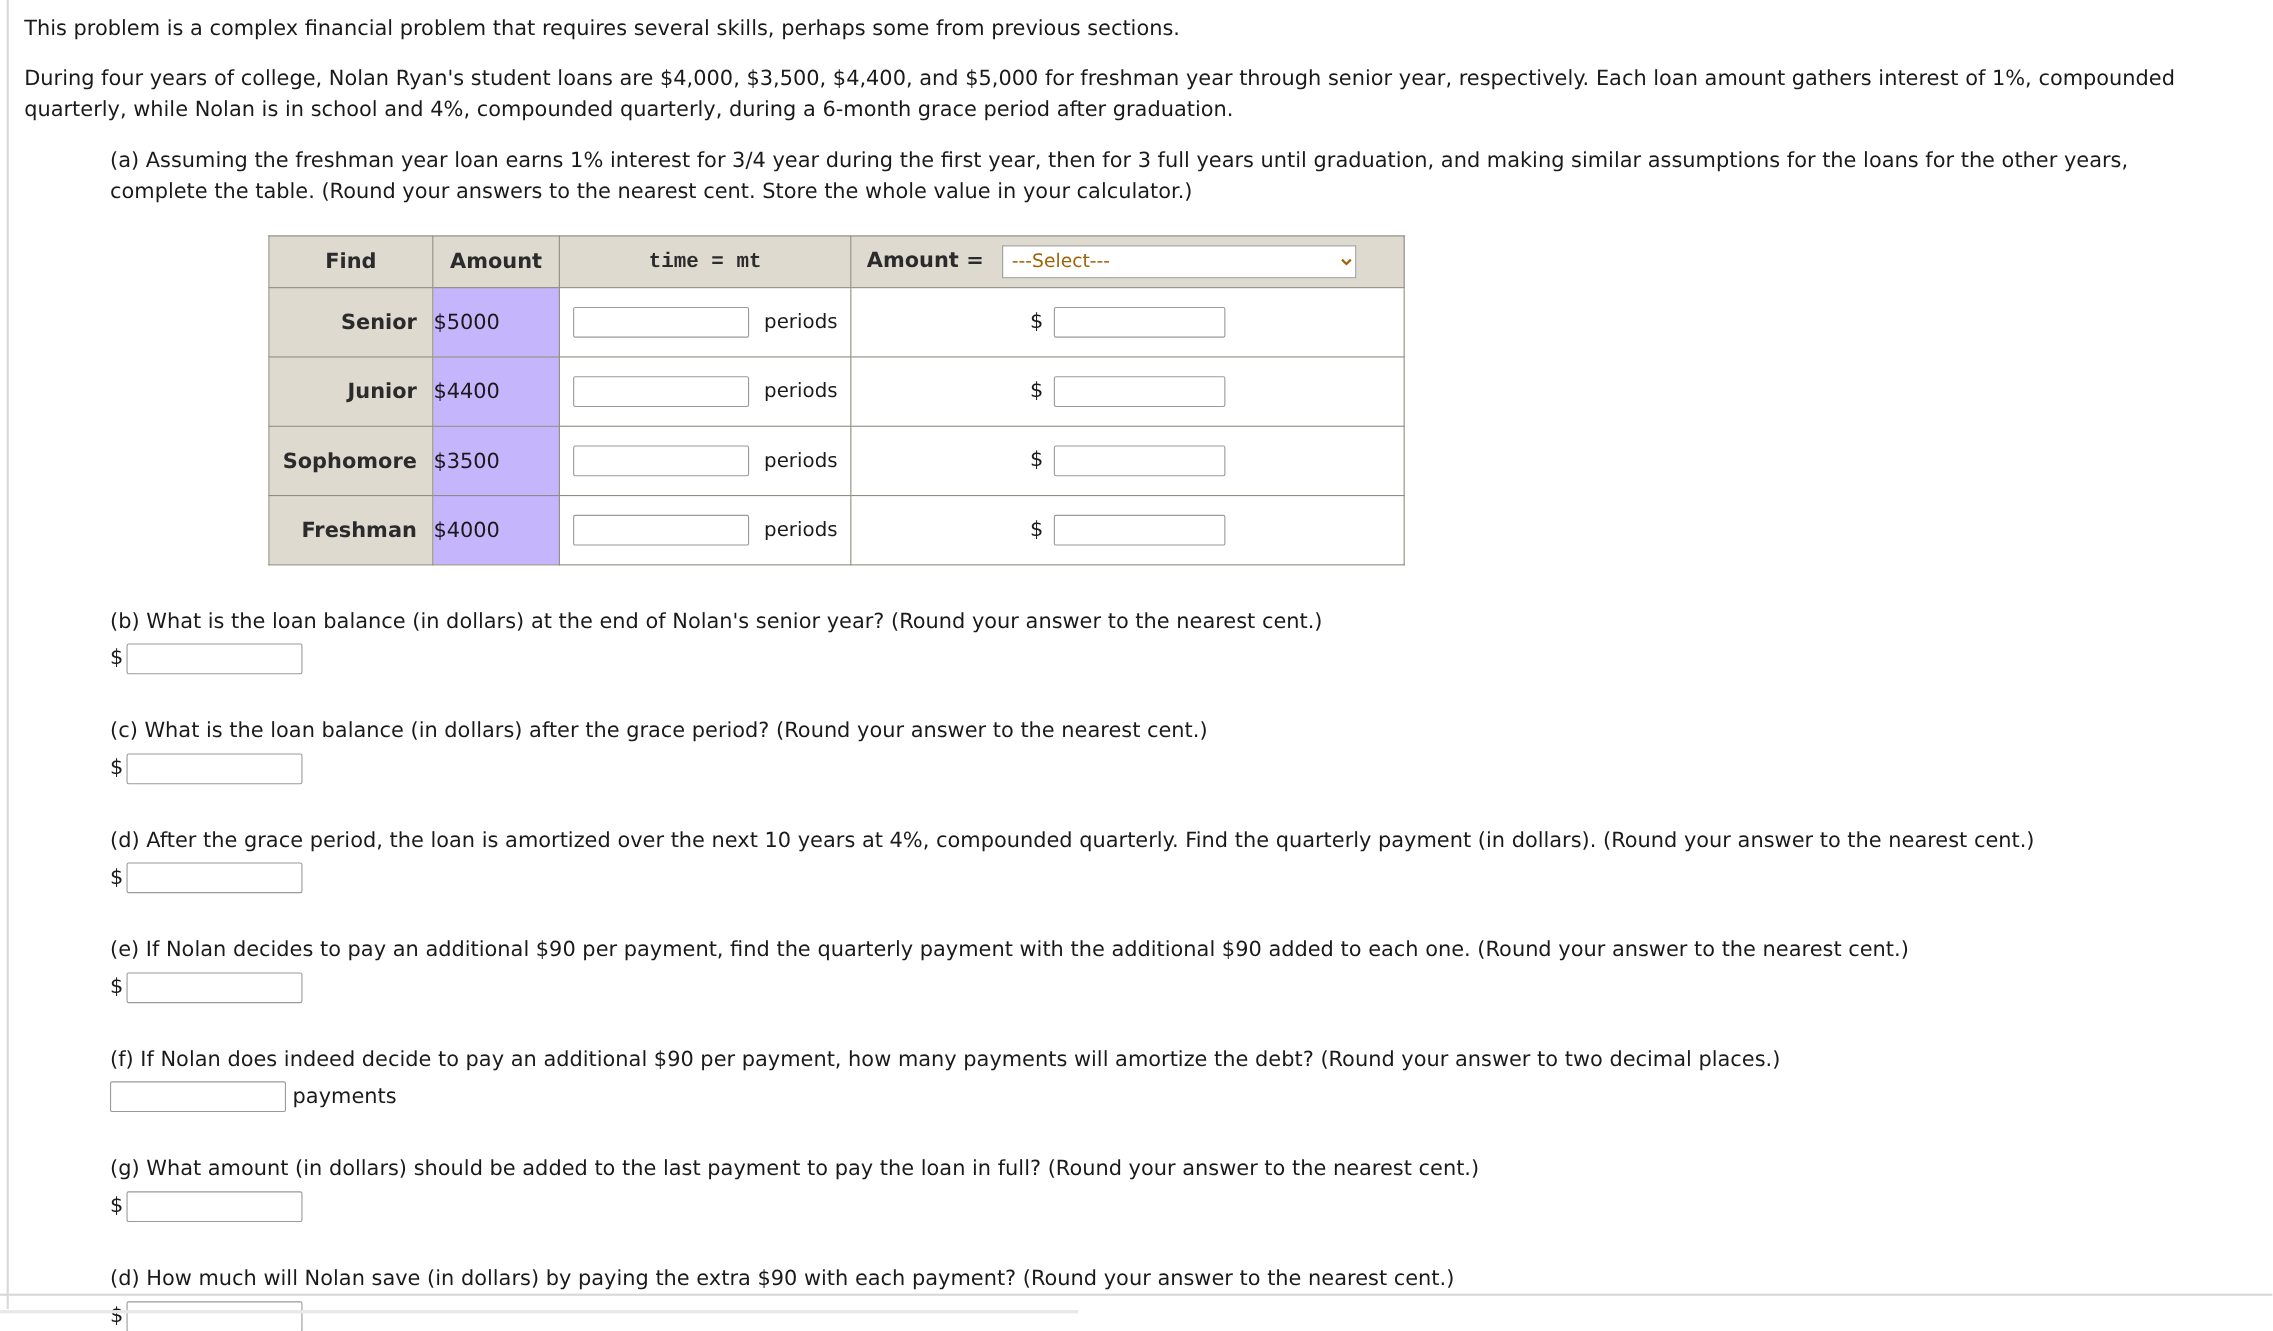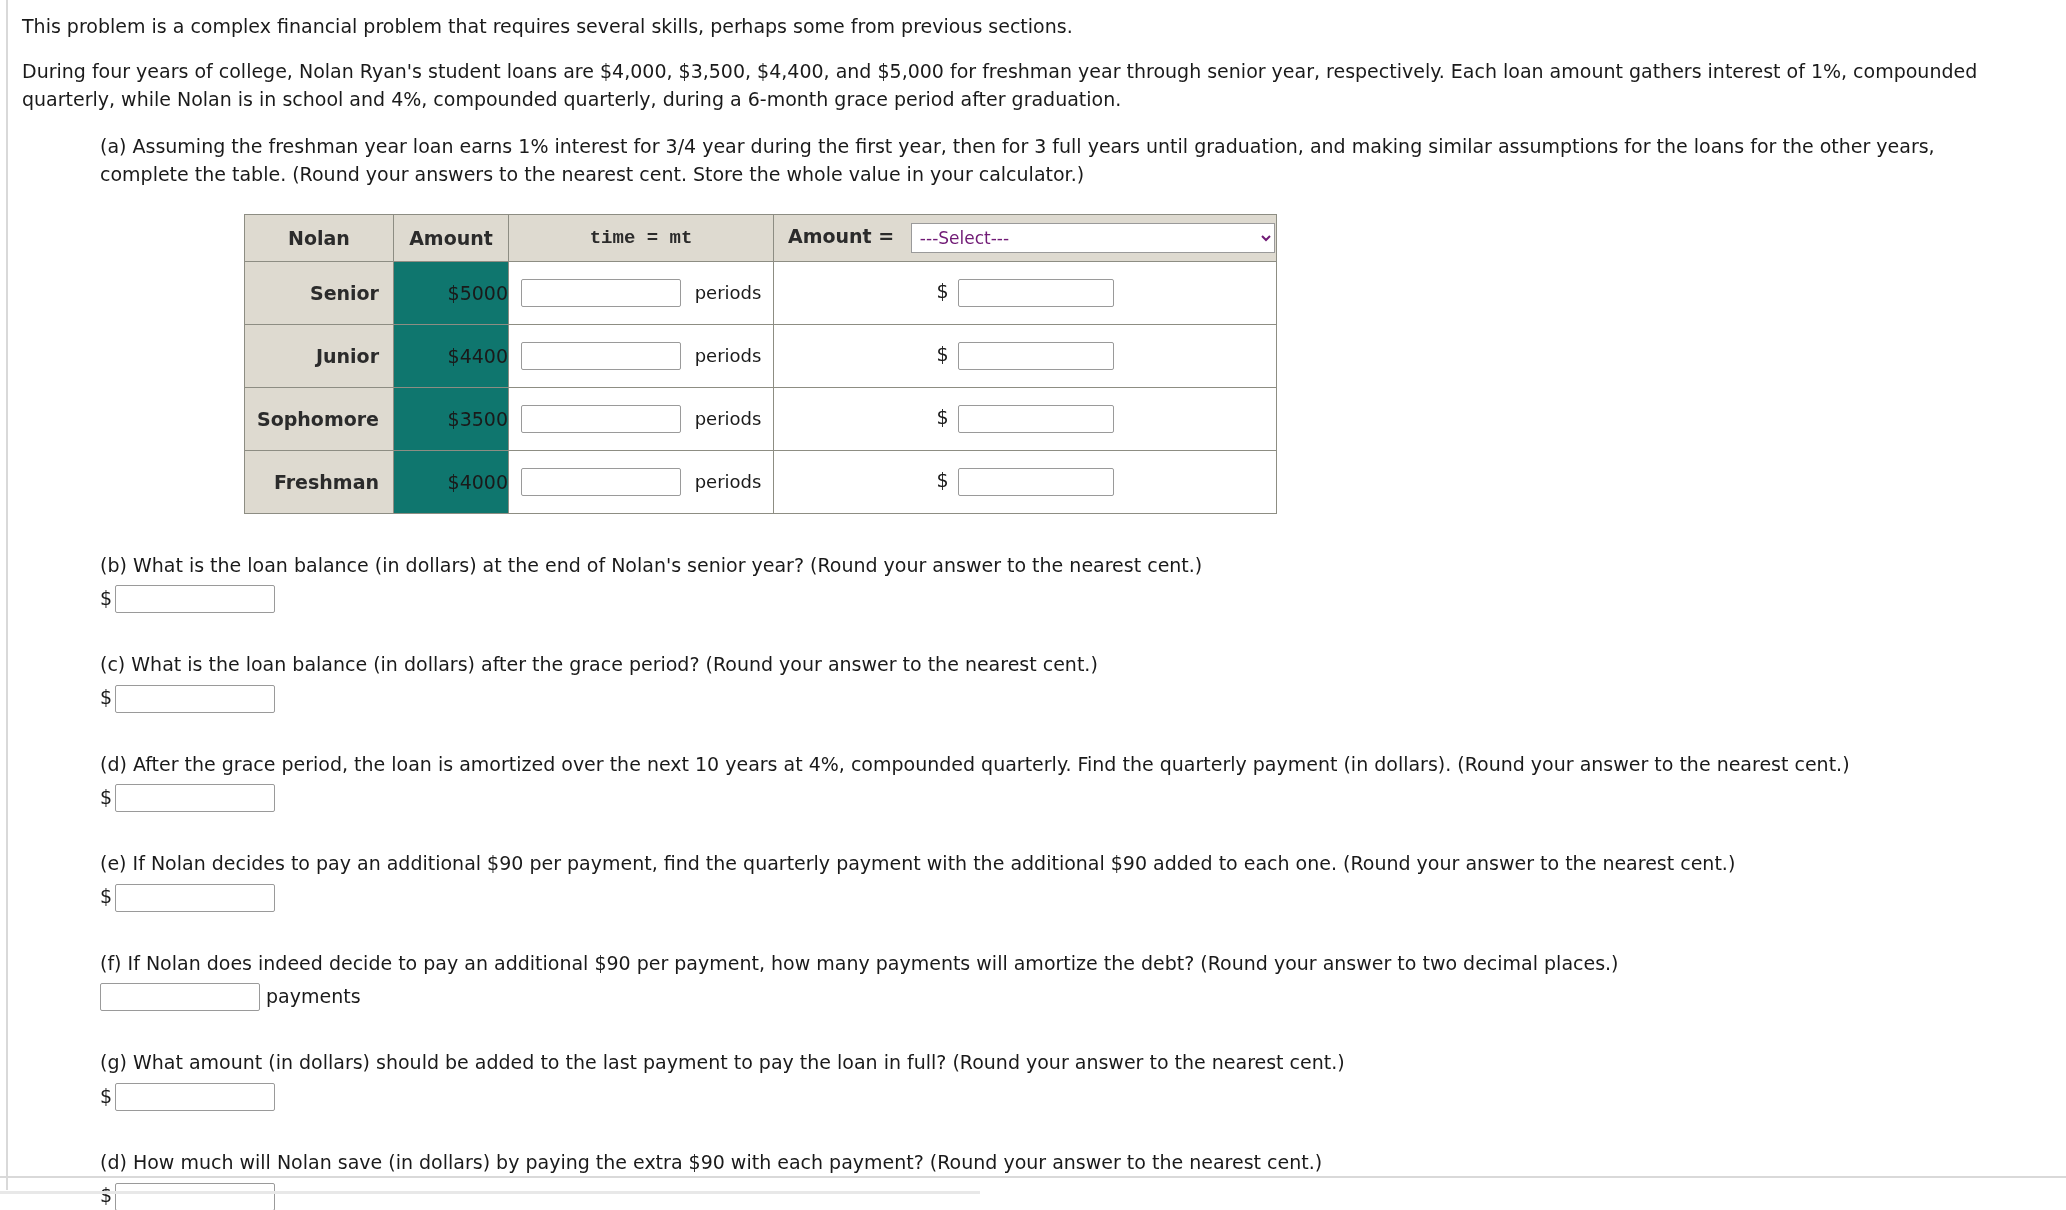--- a/index.html
+++ b/index.html
@@ -86,42 +86,42 @@
   .hdr-amount { width: 114px; }
   .hdr-time { width: 264px; font-family: Liberation Mono, monospace; }
   .hdr-payback {
     width: 488px;
     text-align: left;
     padding-left: 14px !important;
     white-space: nowrap;
   }
   .hdr-payback .lbl { margin-right: 10px; }
   select.payback-select {
-    width: 364px;
+    width: 322px;
     height: 30px;
     font-size: 17px;
     font-family: "DejaVu Sans", "Liberation Sans", sans-serif;
     border: 1px solid #9a9a9a;
     background: #ffffff;
-    color: #701a75;
+    color: #a16207;
     padding-left: 4px;
     vertical-align: middle;
   }
   .rowlabel {
     background: #dedad0;
     font-weight: bold;
     text-align: right;
     padding-right: 14px !important;
     height: 62px;
     color: #2b2b2b;
   }
   .amount-cell {
-    text-align: right;
+    text-align: left;
     height: 62px;
-    background: #0f766e;
+    background: #c4b5fd;
   }
   .time-cell {
     background: #ffffff;
     text-align: center;
     white-space: nowrap;
     padding: 0 10px !important;
   }
   .payback-cell {
     background: #ffffff;
     text-align: center;
@@ -162,21 +162,21 @@
   <p class="intro">This problem is a complex financial problem that requires several skills, perhaps some from previous sections.</p>
   <div class="spacer-sm"></div>
   <p class="body-text">During four years of college, Nolan Ryan's student loans are $4,000, $3,500, $4,400, and $5,000 for freshman year through senior year, respectively. Each loan amount gathers interest of 1%, compounded quarterly, while Nolan is in school and 4%, compounded quarterly, during a 6-month grace period after graduation.</p>
 
   <div class="part-block">(a) Assuming the freshman year loan earns 1% interest for 3/4 year during the first year, then for 3 full years until graduation, and making similar assumptions for the loans for the other years, complete the table. (Round your answers to the nearest cent. Store the whole value in your calculator.)</div>
 
   <div class="table-wrap">
     <table class="calc">
       <thead>
         <tr>
-          <th class="hdr hdr-year">Nolan</th>
+          <th class="hdr hdr-year">Find</th>
           <th class="hdr hdr-amount">Amount</th>
           <th class="hdr hdr-time">time = mt</th>
           <th class="hdr hdr-payback">
             <span class="lbl">Amount =</span>
             <select class="payback-select">
               <option>---Select---</option>
             </select>
           </th>
         </tr>
       </thead>

